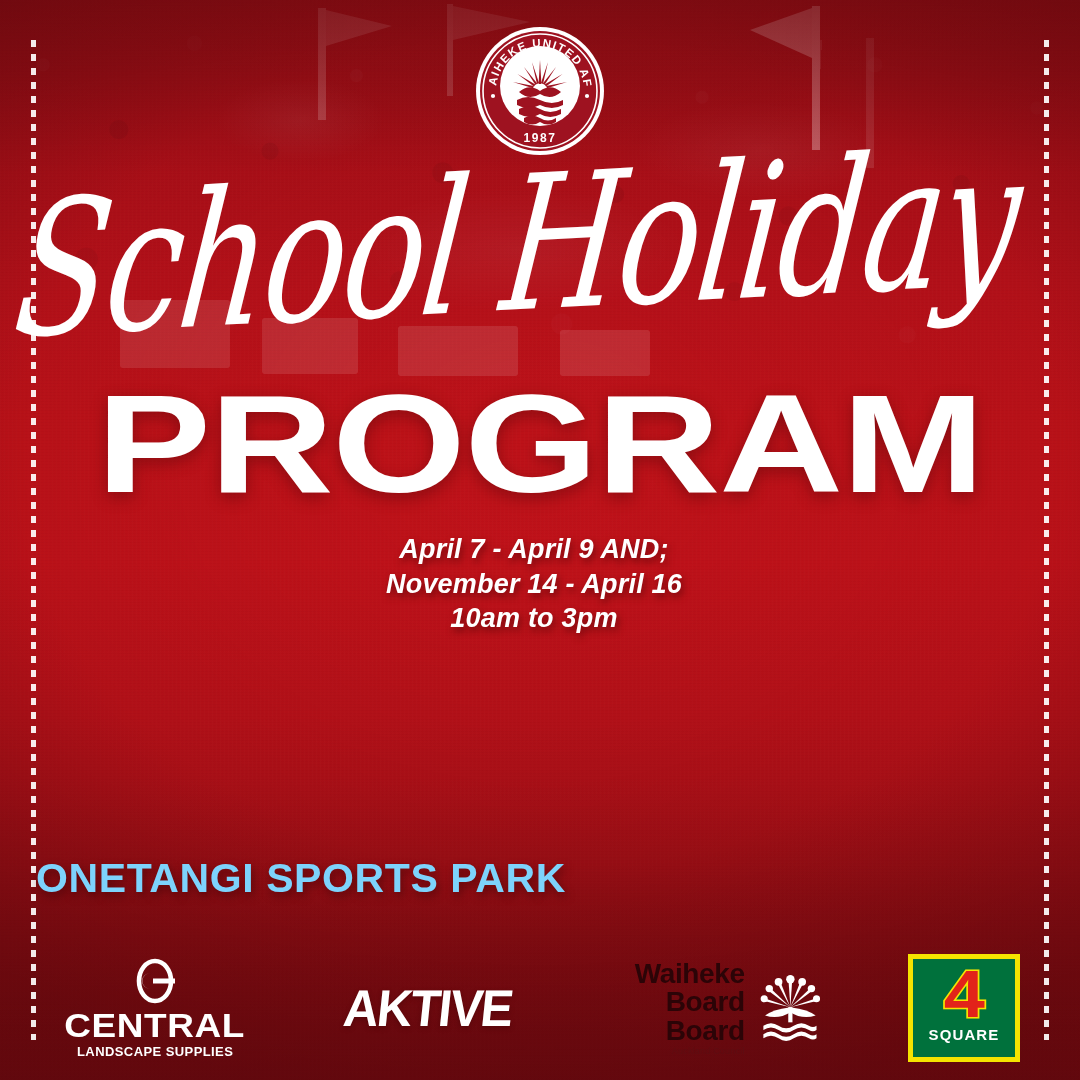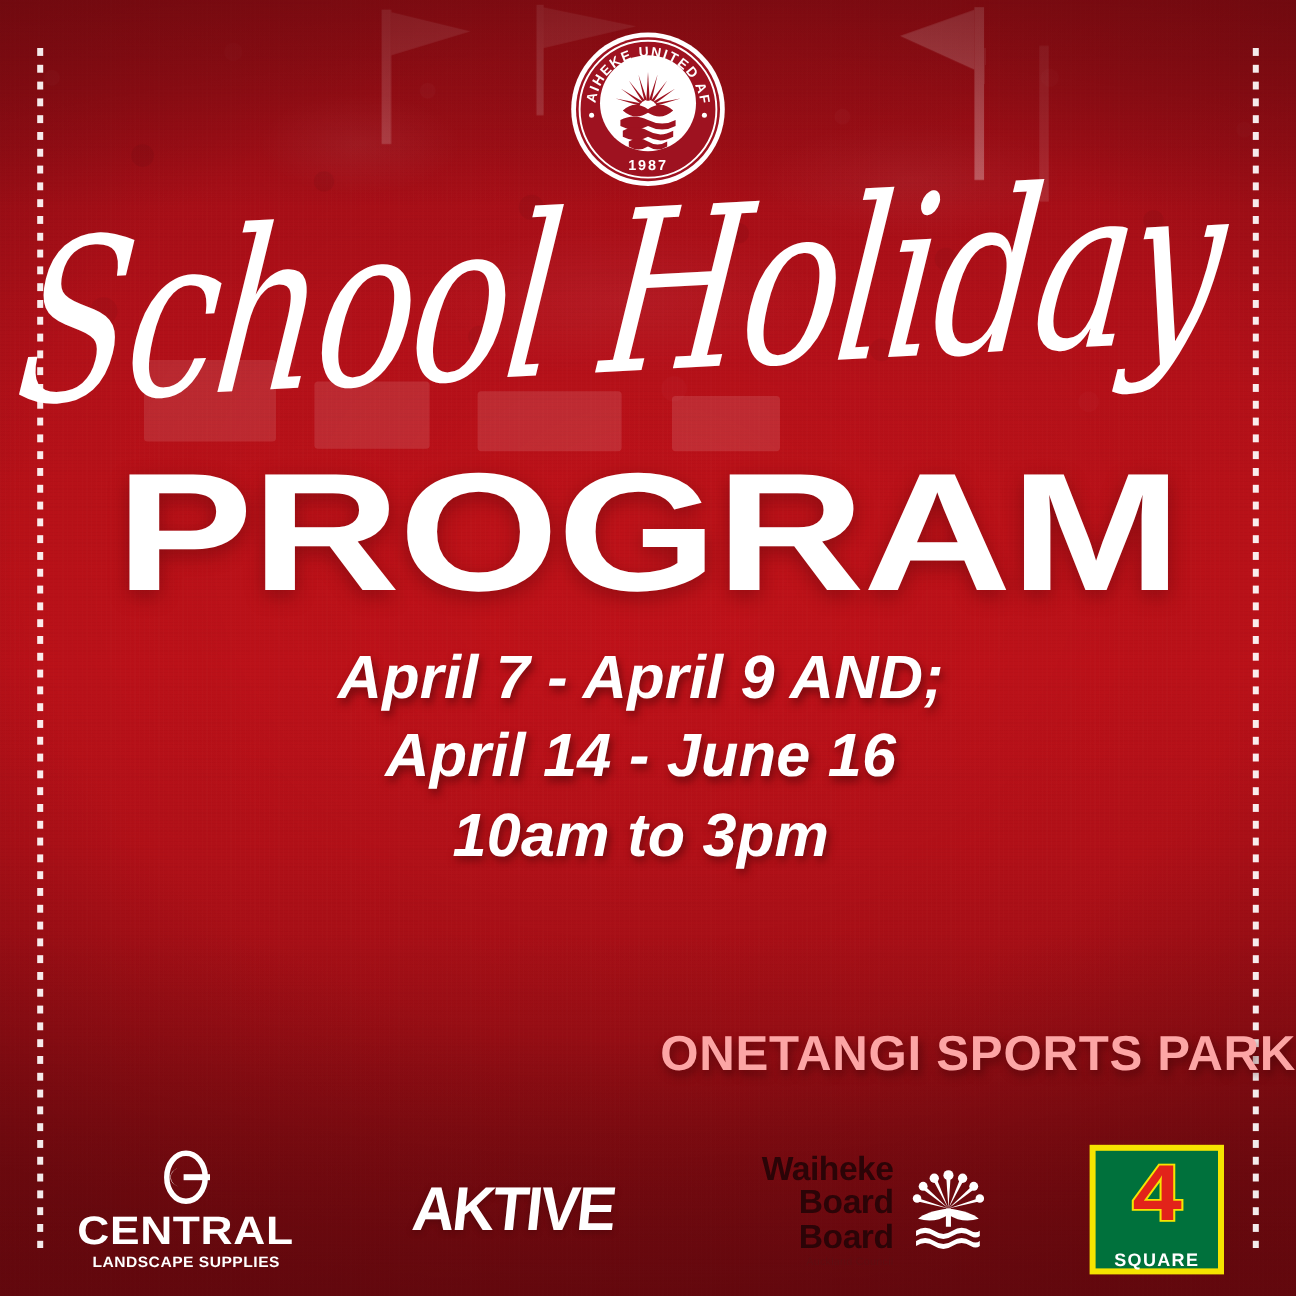--- a/index.html
+++ b/index.html
@@ -91,21 +91,21 @@
     transform:scaleX(1.30) scaleY(1.06);
     text-shadow:0 5px 14px rgba(70,4,8,.40);
   }
 
   
   .dates{
     position:absolute; left:0; right:12px; top:532px;
     text-align:center;
     font-family:"Liberation Sans", sans-serif;
     font-weight:700; font-style:italic;
-    font-size:51px;
+    font-size:27px;
     line-height:1.28;
     color:#ffffff;
     letter-spacing:.2px;
     text-shadow:2px 4px 7px rgba(60,3,6,.55);
   }
   .dates div{ margin:0; }
 
   
   .details{
     position:absolute; left:0; right:0; top:702px;
@@ -115,27 +115,28 @@
     font-size:34px;
     line-height:1.39;
     color:#fdfdfd;
     letter-spacing:.3px;
     text-shadow:1px 2px 6px rgba(60,3,6,.45);
   }
 
   
   .venue{
     position:absolute; left:0; right:0; top:855px;
-    text-align:right;
+    text-align:left;
     font-family:"Liberation Sans", sans-serif;
     font-weight:700;
     font-size:41px;
     letter-spacing:.6px;
-    color:#fca5a5;
+    color:#7dd3fc;
     text-shadow:2px 4px 8px rgba(55,3,6,.55);
+    padding-left:36px;
   }
 
   
   .sponsors{
     position:absolute; left:60px; right:60px; top:948px; height:120px;
     display:flex; align-items:center; justify-content:space-between;
   }
   .sponsor{ display:flex; align-items:center; justify-content:center; }
 
   
@@ -191,21 +192,21 @@
     font-family:"Liberation Sans", sans-serif;
     font-weight:700; font-size:66px; line-height:.92;
     color:#E2231A;
     -webkit-text-stroke:3px #F5E400;
     paint-order:stroke fill;
     transform:scaleX(1.12);
   }
   .foursquare .sq{
     font-family:"Liberation Sans", sans-serif;
     font-weight:700; font-size:15px; letter-spacing:1.1px;
-    color:#ffffff; margin-top:17px;
+    color:#ffffff; margin-top:1px;
   }
 </style>
 </head>
 <body>
 
 <div class="poster">
 
   <div class="bg-photo"></div>
   <div class="bg-texture"></div>
 
@@ -262,21 +263,21 @@
   </svg>
 
   <svg style="position:absolute;left:0;top:118px;width:1080px;height:280px;" viewBox="0 0 1080 280" aria-hidden="true">
     <text x="540" y="190" text-anchor="middle" font-family="DejaVu Serif, serif" font-style="italic" font-weight="400" font-size="186" fill="#ffffff" letter-spacing="-4" transform="rotate(-3 540 180) skewX(-9)" textLength="1000" lengthAdjust="spacingAndGlyphs">School Holiday</text>
   </svg>
 
   <div class="program">PROGRAM</div>
 
   <div class="dates">
     <div>April 7 - April 9 AND;</div>
-    <div>April 14 - June 16</div>
+    <div>November 14 - April 16</div>
     <div>10am to 3pm</div>
   </div>
 
 
   <div class="venue">ONETANGI SPORTS PARK</div>
 
   <div class="sponsors">
 
     <div class="sponsor central">
       <svg class="mark" width="52" height="46" viewBox="0 0 52 46" aria-hidden="true">

